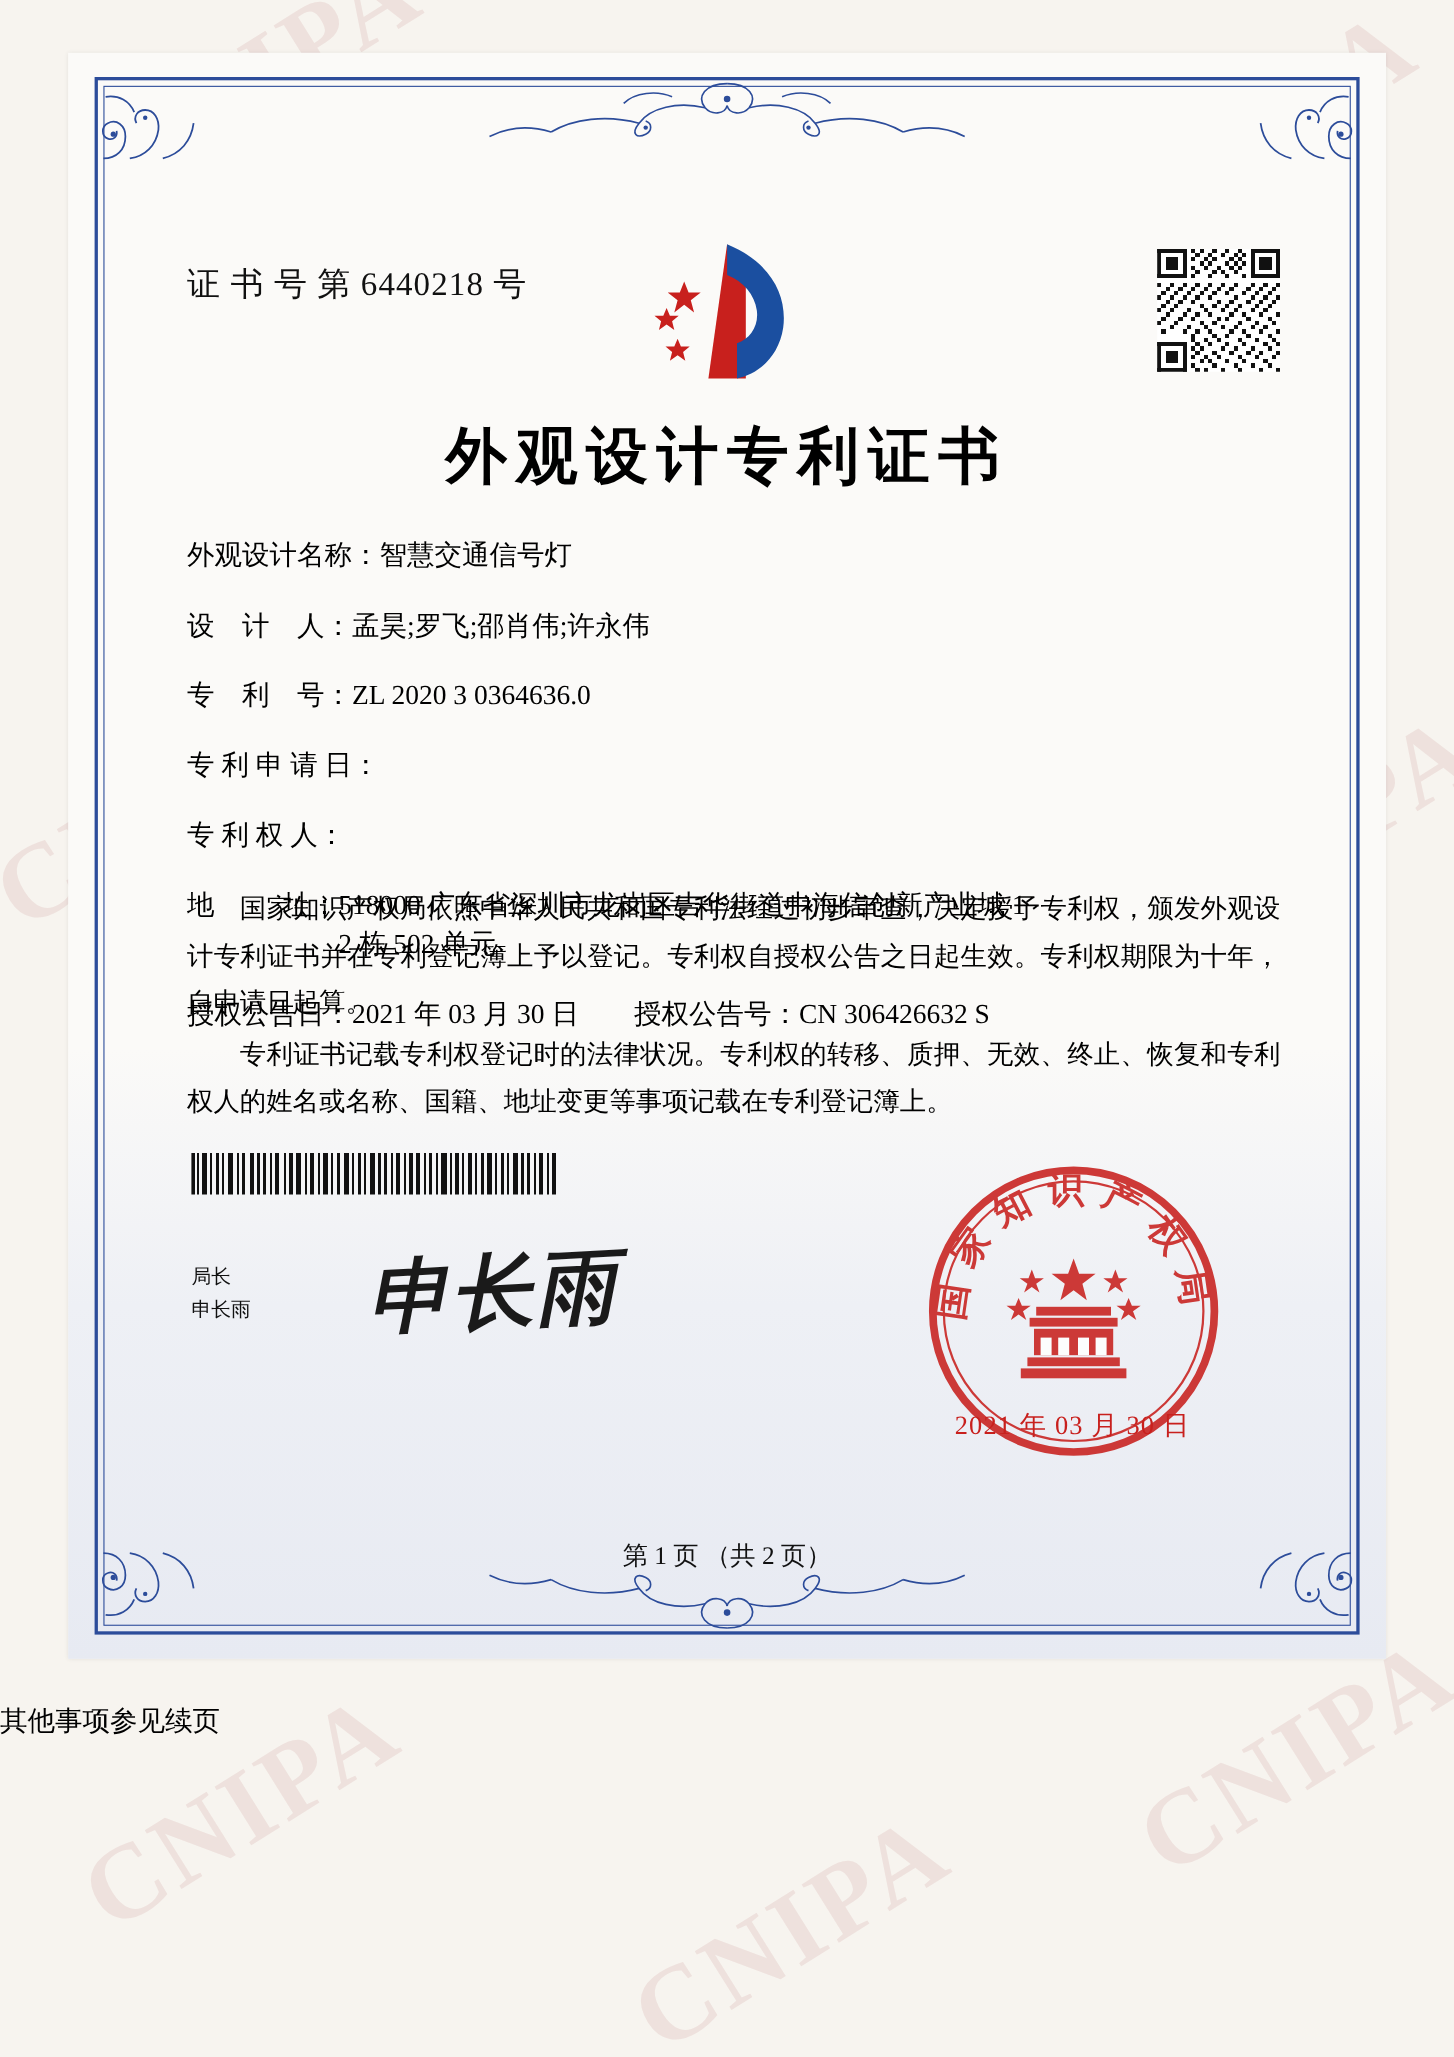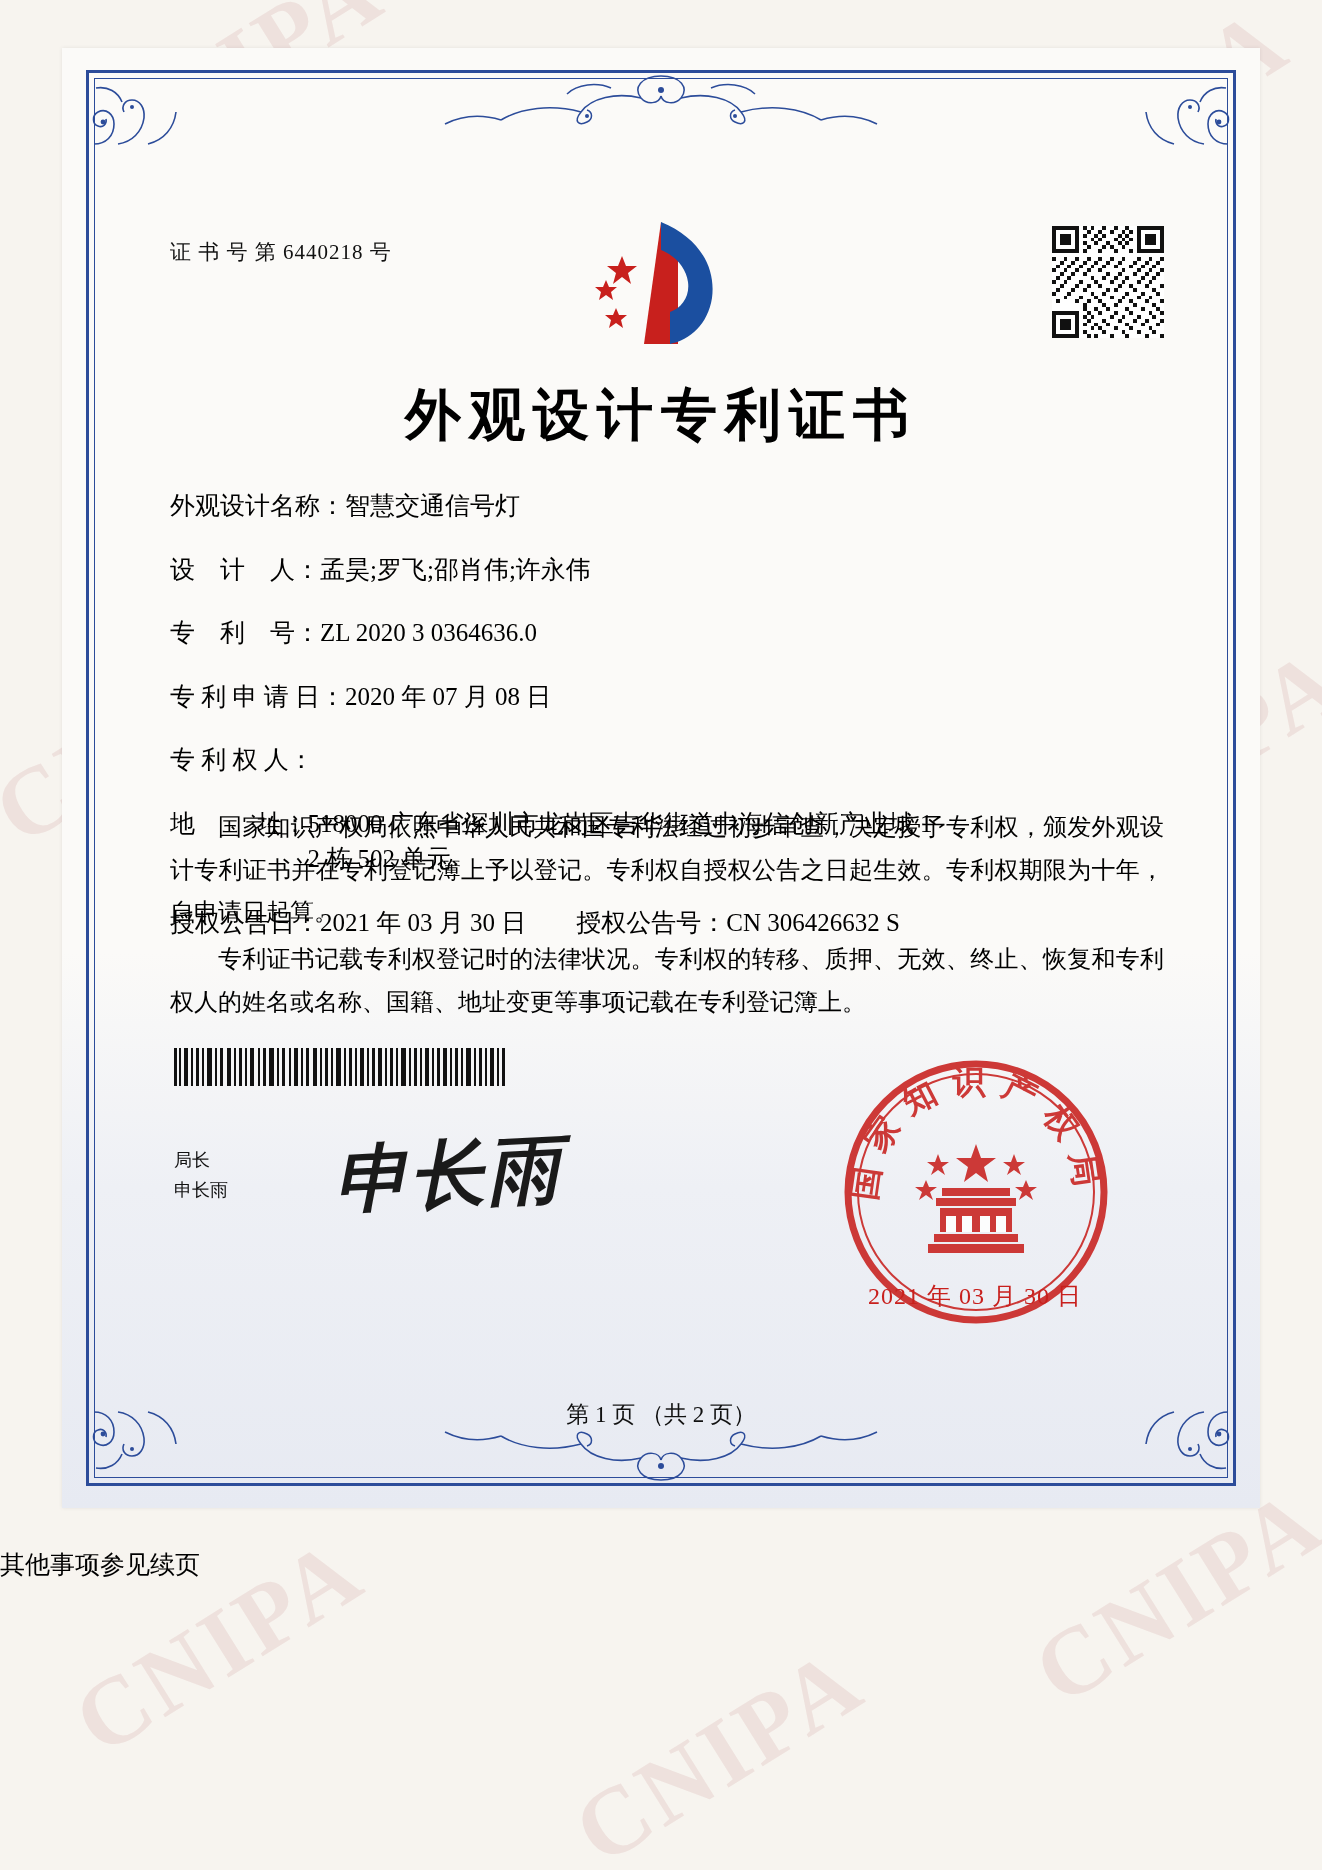--- a/index.html
+++ b/index.html
@@ -92,21 +92,21 @@
     height: 60px;
     color: #2c4c9a;
   }
   .bottom-ornament svg { width: 100%; height: 100%; display:block; }
 
   
   .cert-no {
     position: absolute;
     left: 108px;
     top: 190px;
-    font-size: 21px;
+    font-size: 30px;
     color: #111;
     letter-spacing: 1px;
     white-space: nowrap;
   }
 
   .logo {
     position: absolute;
     left: 50%;
     top: 168px;
     transform: translateX(-50%);
@@ -574,21 +574,20 @@
     <div class="frow">
       <span class="flabel">设    计    人：</span>
       <span class="fvalue">孟昊;罗飞;邵肖伟;许永伟</span>
     </div>
     <div class="frow">
       <span class="flabel">专    利    号：</span>
       <span class="fvalue">ZL 2020 3 0364636.0</span>
     </div>
     <div class="frow">
       <span class="flabel">专 利 申 请 日：</span>
-      <span class="fvalue">2020 年 07 月 08 日</span>
     </div>
     <div class="frow">
       <span class="flabel">专 利 权 人：</span>
     </div>
     <div class="frow">
       <span class="flabel">地          址：</span>
       <span class="fvalue">518000 广东省深圳市龙岗区吉华街道中海信创新产业城 1
 2 栋 502 单元</span>
     </div>
     <div class="frow split">

